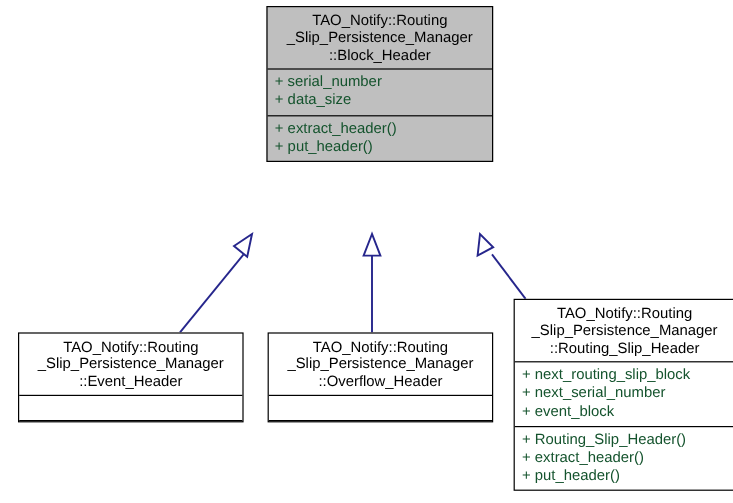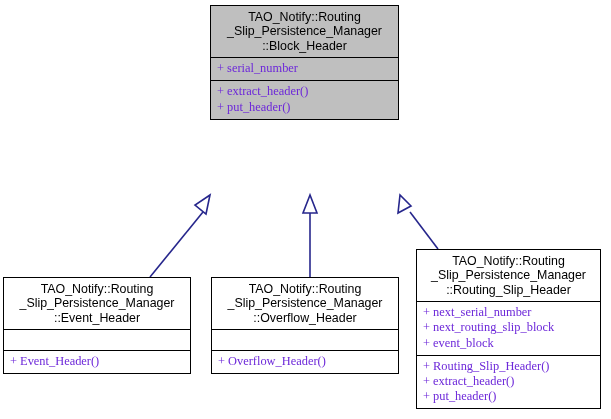--- a/index.html
+++ b/index.html
@@ -22,20 +22,21 @@
     width: 611px;
     height: 419px;
     pointer-events: none;
   }
   .node {
     position: absolute;
     box-sizing: border-box;
     border: 1px solid #000000;
     background: #ffffff;
     z-index: 2;
+    margin-left: 12px;
   }
   .node.base {
     background: #bfbfbf;
   }
   .node .title {
     text-align: center;
     font-size: 12.4px;
     line-height: 14.4px;
     color: #000000;
     padding: 4px 5px 4px 5px;
@@ -44,22 +45,21 @@
   .node .sep {
     border-top: 1px solid #000000;
     height: 0;
     font-size: 0;
     line-height: 0;
   }
   .node .compartment {
     padding: 3px 5px 4px 6px;
     font-size: 12.4px;
     line-height: 15.2px;
-    color: #6d28d9;
-    font-family: Liberation Serif, serif;
+    color: #14532d;
   }
   .node .compartment.empty {
     min-height: 20px;
     padding: 0;
   }
   .node .row {
     white-space: pre;
   }
 </style>
 </head>
@@ -85,60 +85,55 @@
     </g>
   </svg>
 
   <div class="node base" style="left:210px; top:5px; width:189px;">
     <div class="title">TAO_Notify::Routing
 _Slip_Persistence_Manager
 ::Block_Header</div>
     <div class="sep"></div>
     <div class="compartment">
       <div class="row">+ serial_number</div>
+      <div class="row">+ data_size</div>
     </div>
     <div class="sep"></div>
     <div class="compartment">
       <div class="row">+ extract_header()</div>
       <div class="row">+ put_header()</div>
     </div>
   </div>
 
   <div class="node" style="left:3px; top:277px; width:188px;">
     <div class="title">TAO_Notify::Routing
 _Slip_Persistence_Manager
 ::Event_Header</div>
     <div class="sep"></div>
     <div class="compartment empty"></div>
     <div class="sep"></div>
-    <div class="compartment">
-      <div class="row">+ Event_Header()</div>
-    </div>
   </div>
 
   <div class="node" style="left:211px; top:277px; width:188px;">
     <div class="title">TAO_Notify::Routing
 _Slip_Persistence_Manager
 ::Overflow_Header</div>
     <div class="sep"></div>
     <div class="compartment empty"></div>
     <div class="sep"></div>
-    <div class="compartment">
-      <div class="row">+ Overflow_Header()</div>
-    </div>
   </div>
 
   <div class="node" style="left:416px; top:249px; width:185px;">
     <div class="title">TAO_Notify::Routing
 _Slip_Persistence_Manager
 ::Routing_Slip_Header</div>
     <div class="sep"></div>
     <div class="compartment">
+      <div class="row">+ next_routing_slip_block</div>
       <div class="row">+ next_serial_number</div>
-      <div class="row">+ next_routing_slip_block</div>
       <div class="row">+ event_block</div>
     </div>
     <div class="sep"></div>
     <div class="compartment">
       <div class="row">+ Routing_Slip_Header()</div>
       <div class="row">+ extract_header()</div>
       <div class="row">+ put_header()</div>
     </div>
   </div>
 

